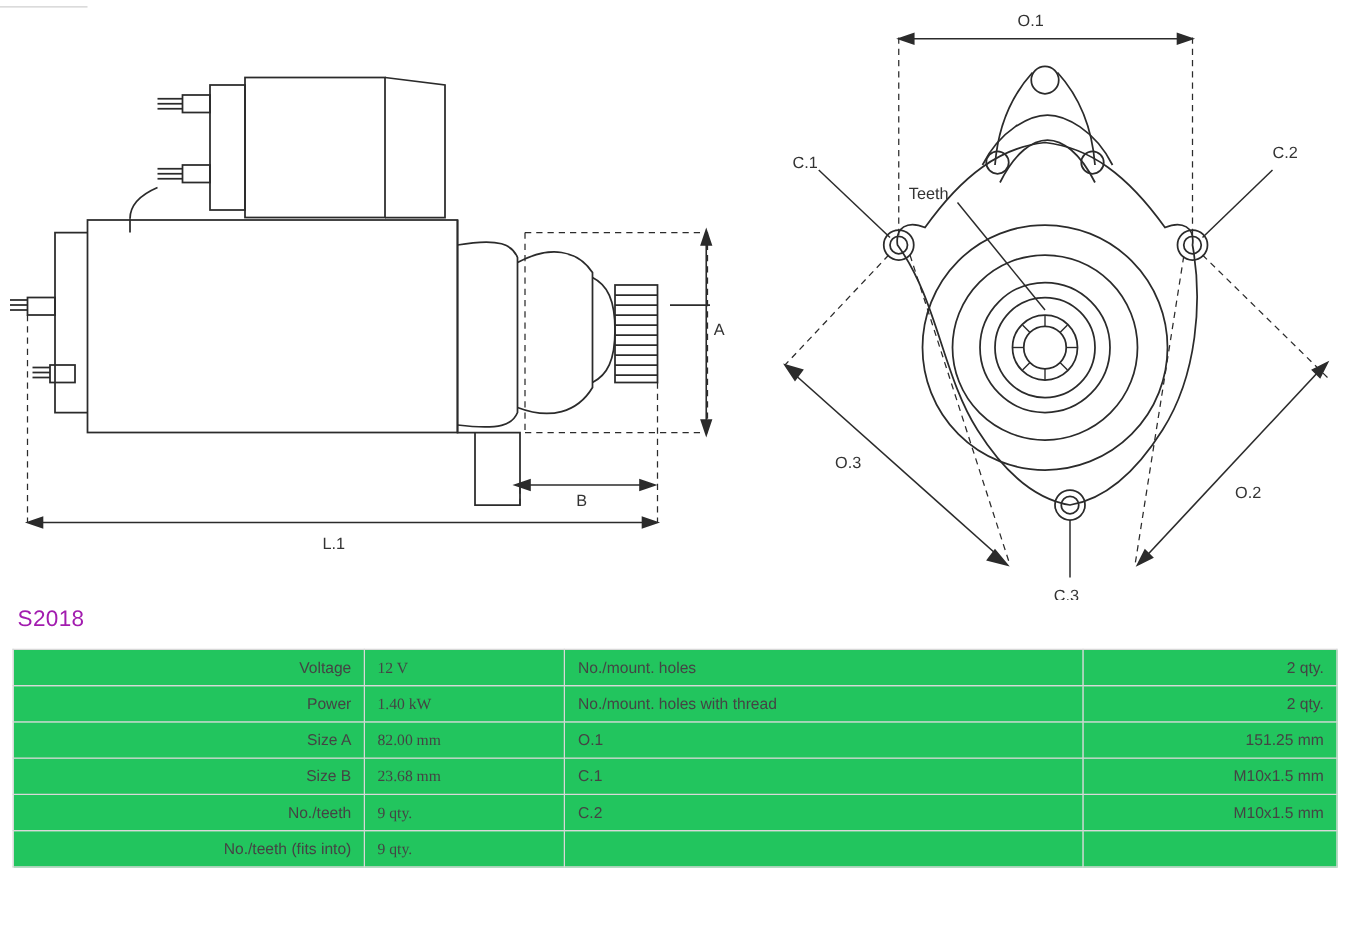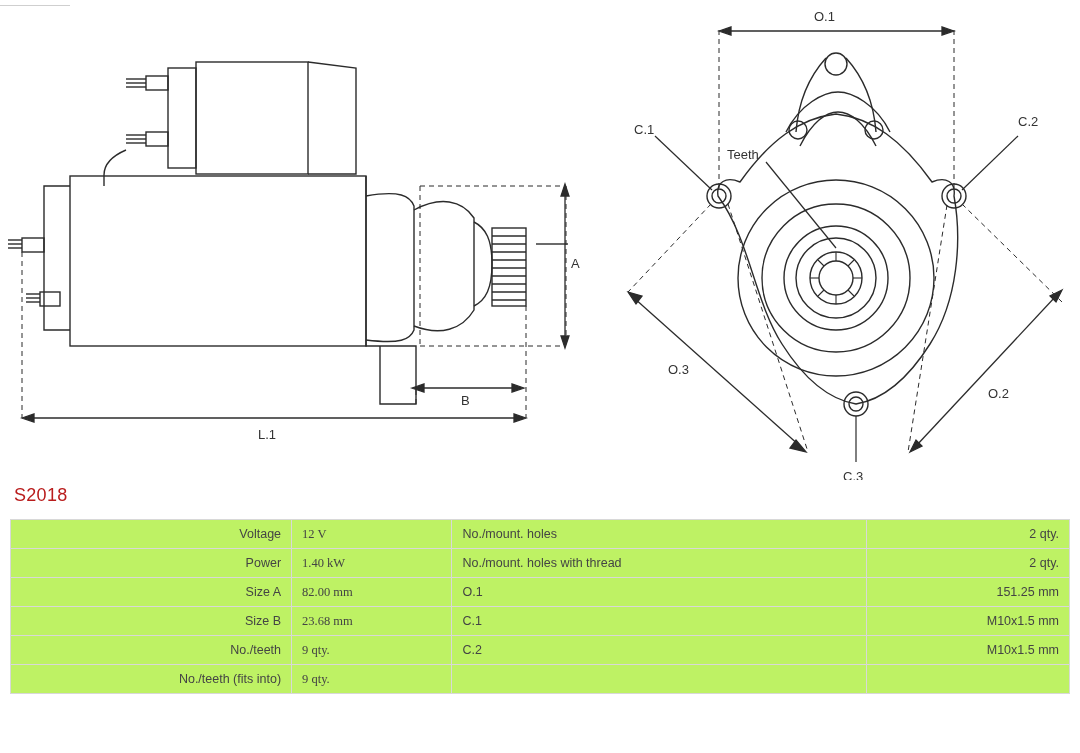--- a/index.html
+++ b/index.html
@@ -13,34 +13,34 @@
   }
   .top-bar{
     position:absolute;left:0;top:0;width:70px;height:5px;
     border-bottom:1px solid #cfcfcf;
   }
   .drawings{
     position:absolute;left:0;top:0;width:1080px;height:480px;
   }
   .part-number{
     position:absolute;left:14px;top:485px;
-    font-size:18px;color:#b91c1c;font-weight:normal;
+    font-size:18px;color:#a21caf;font-weight:normal;
     letter-spacing:0.3px;
   }
   table.specs{
     position:absolute;top:519px;left:10px;
     width:1060px;
     border-collapse:collapse;
     font-size:12.5px;
   }
   table.specs td{
     border:1px solid #d8d8d8;
     height:28px;
     padding:0 10px;
-    background:#bef264;
+    background:#22c55e;
     color:#444444;
     vertical-align:middle;
   }
   td.label{ text-align:right; width:280px; }
   td.value{ text-align:left; width:150px; background:#fbfbfb;font-family:Liberation Serif, serif; }
   td.label2{ text-align:left; width:425px; }
   td.value2{ text-align:right; width:195px; background:#fbfbfb;margin-left:18px; }
   td.empty{ background:#ffffff; border:1px solid #ffffff; }
   .lbl{ font-size:13px; fill:#333; font-family:"Liberation Sans", sans-serif; }
 </style>

